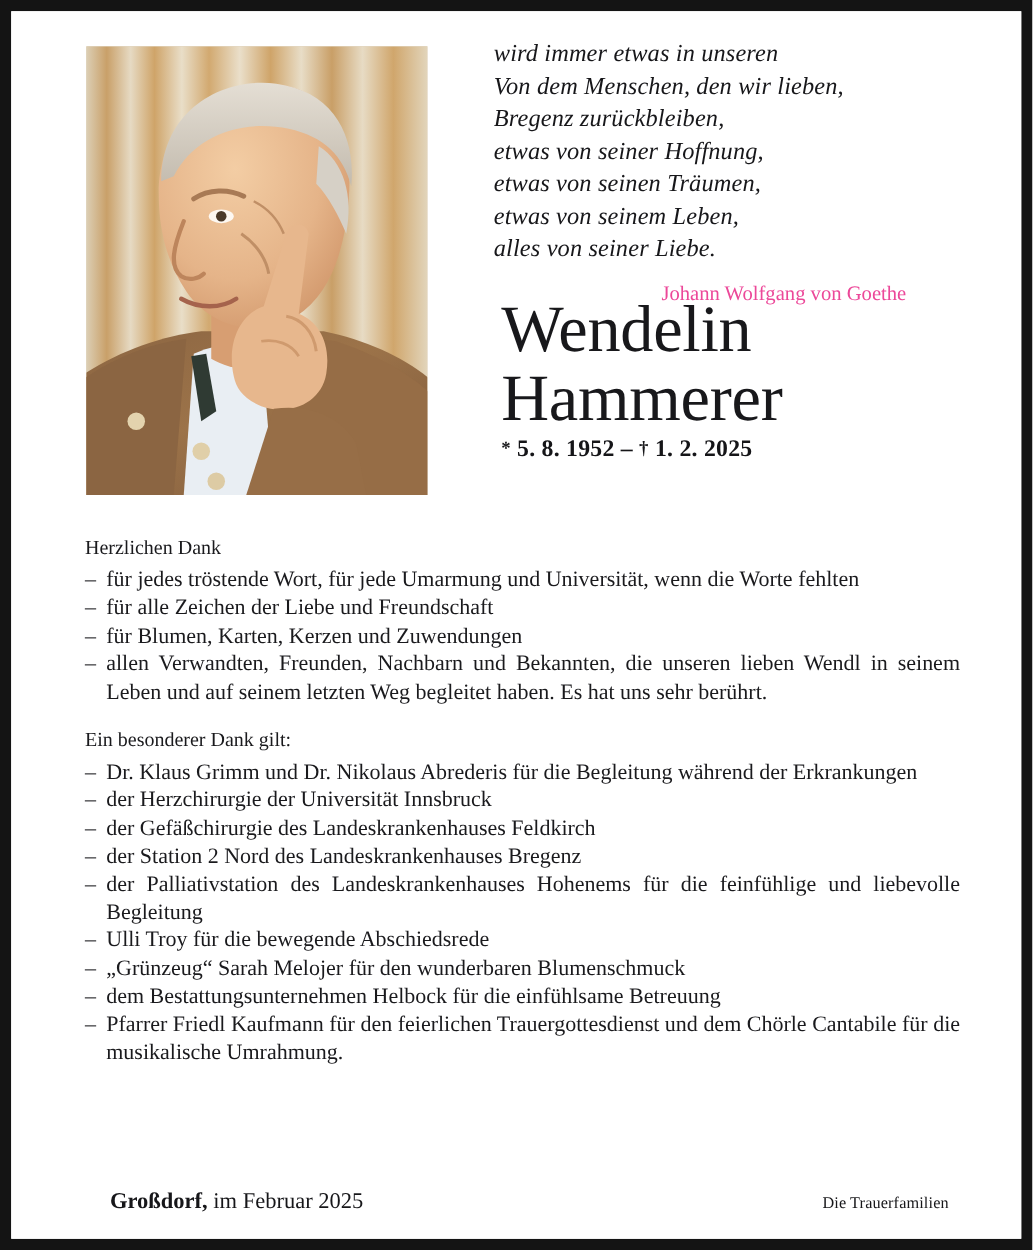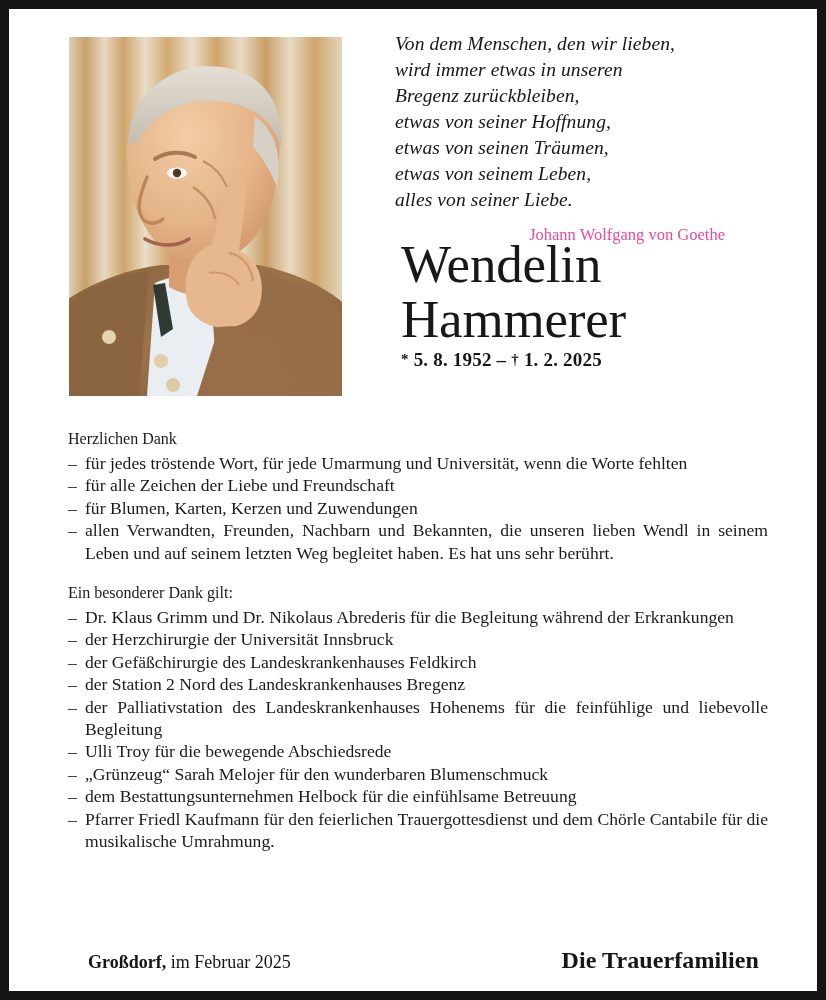--- a/index.html
+++ b/index.html
@@ -154,22 +154,22 @@
     top: 940px;
     display: flex;
     justify-content: space-between;
     align-items: baseline;
     font-size: 18px;
     line-height: 22px;
   }
   .footer .place { color: #161619; }
   .footer .place b { font-weight: bold; margin-left: 20px; }
   .footer .signature {
-    font-weight: bold;
-    font-size: 24px;
+    font-weight: normal;
+    font-size: 13px;
     color: #161619;
     letter-spacing: 0.1px;
   }
 </style>
 </head>
 <body>
 
 <div class="notice">
   <div class="inner">
 
@@ -247,22 +247,22 @@
 
           <path d="M118 264 C 112 236, 124 214, 142 208 L 160 150 C 164 140, 176 140, 178 150 L 170 214 C 186 220, 196 238, 192 262 C 188 286, 162 296, 140 288 C 126 282, 120 274, 118 264 Z" fill="#e7b78d"></path>
           <path d="M160 216 C 172 218, 182 228, 184 244" stroke="#cf9a6e" stroke-width="2.4" fill="none"></path>
           <path d="M140 236 C 152 234, 164 238, 170 248" stroke="#cf9a6e" stroke-width="2.2" fill="none"></path>
 
           <path d="M150 290 C 178 286, 204 296, 216 318 L 224 359 L 128 359 Z" fill="#976e47"></path>
         </svg>
       </div>
 
       <div class="poem-block">
+        <div class="poem-line">wird immer etwas in unseren</div>
         <div class="poem-line">Von dem Menschen, den wir lieben,</div>
-        <div class="poem-line">wird immer etwas in unseren</div>
         <div class="poem-line">Bregenz zurückbleiben,</div>
         <div class="poem-line">etwas von seiner Hoffnung,</div>
         <div class="poem-line">etwas von seinen Träumen,</div>
         <div class="poem-line">etwas von seinem Leben,</div>
         <div class="poem-line">alles von seiner Liebe.</div>
         <div class="poem-attrib">Johann Wolfgang von Goethe</div>
       </div>
 
       <div class="name-block">
         <div class="name-line">Wendelin</div>

